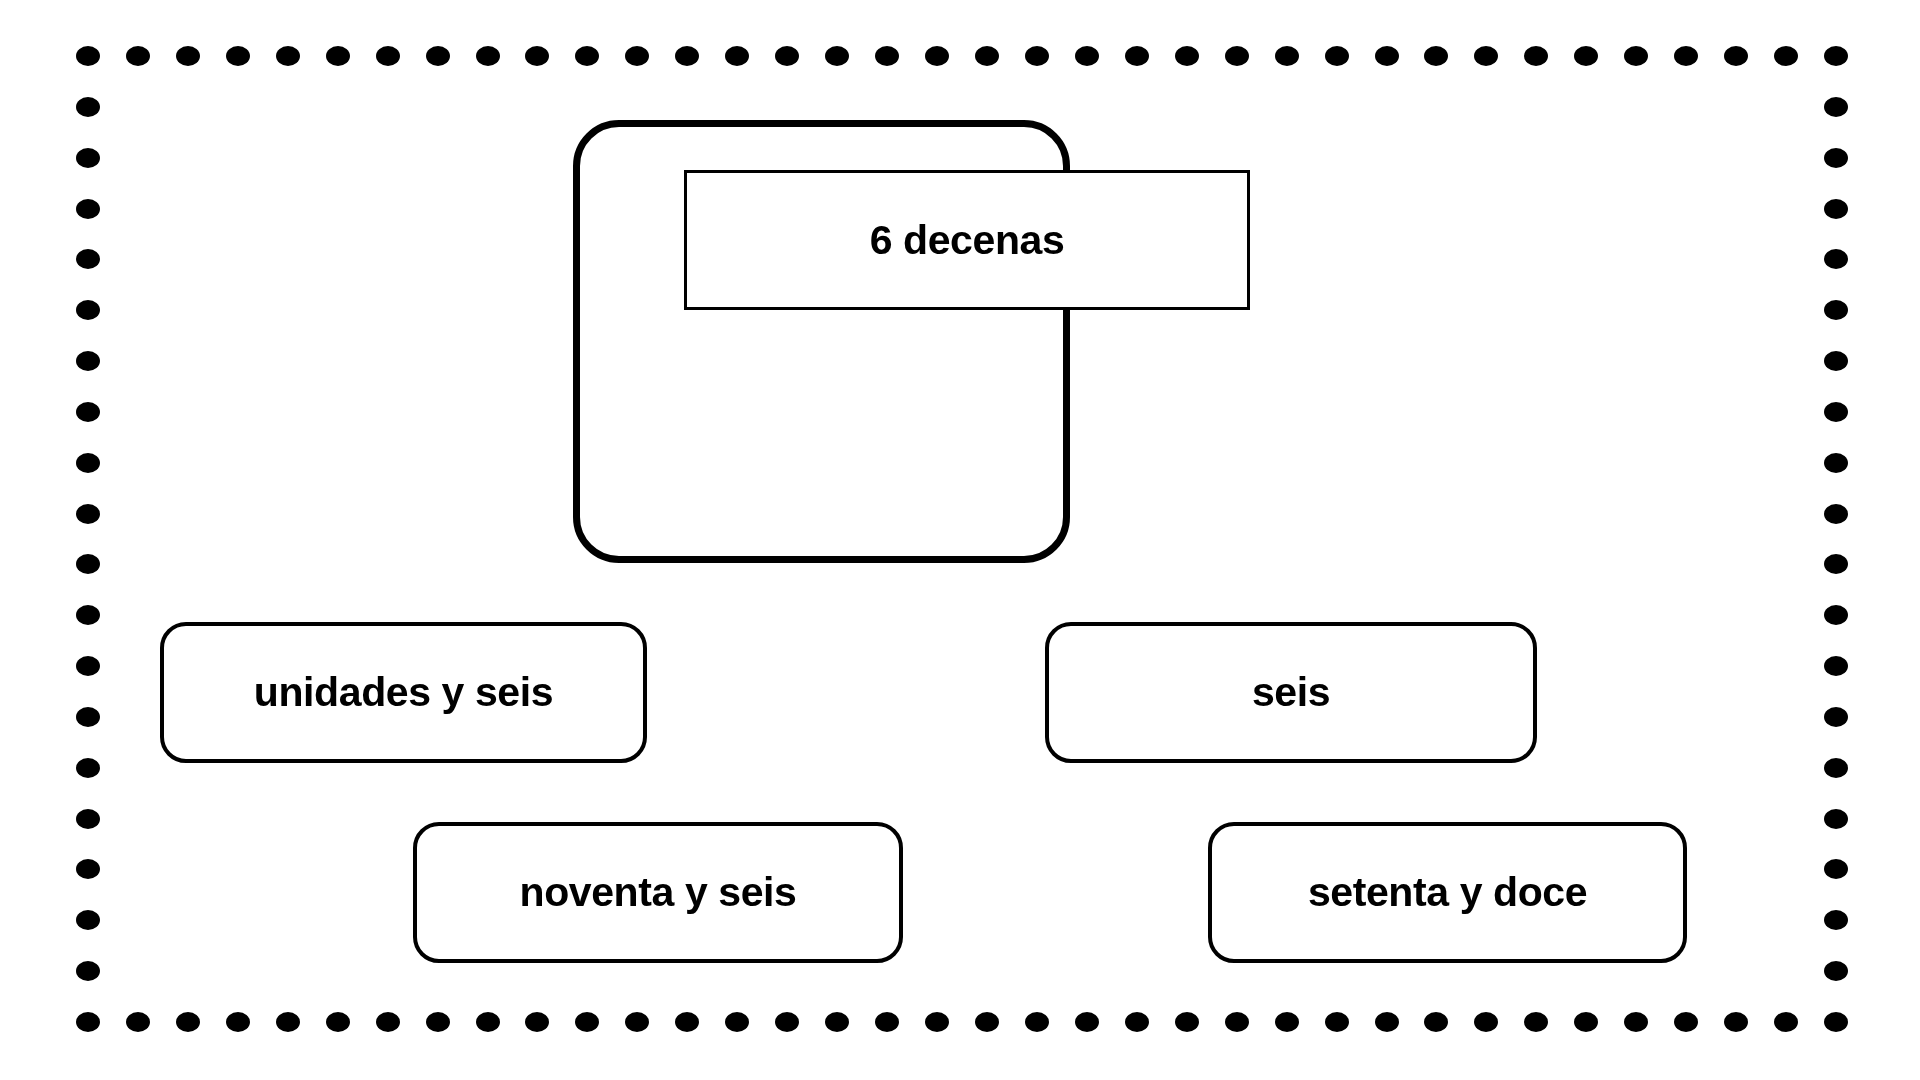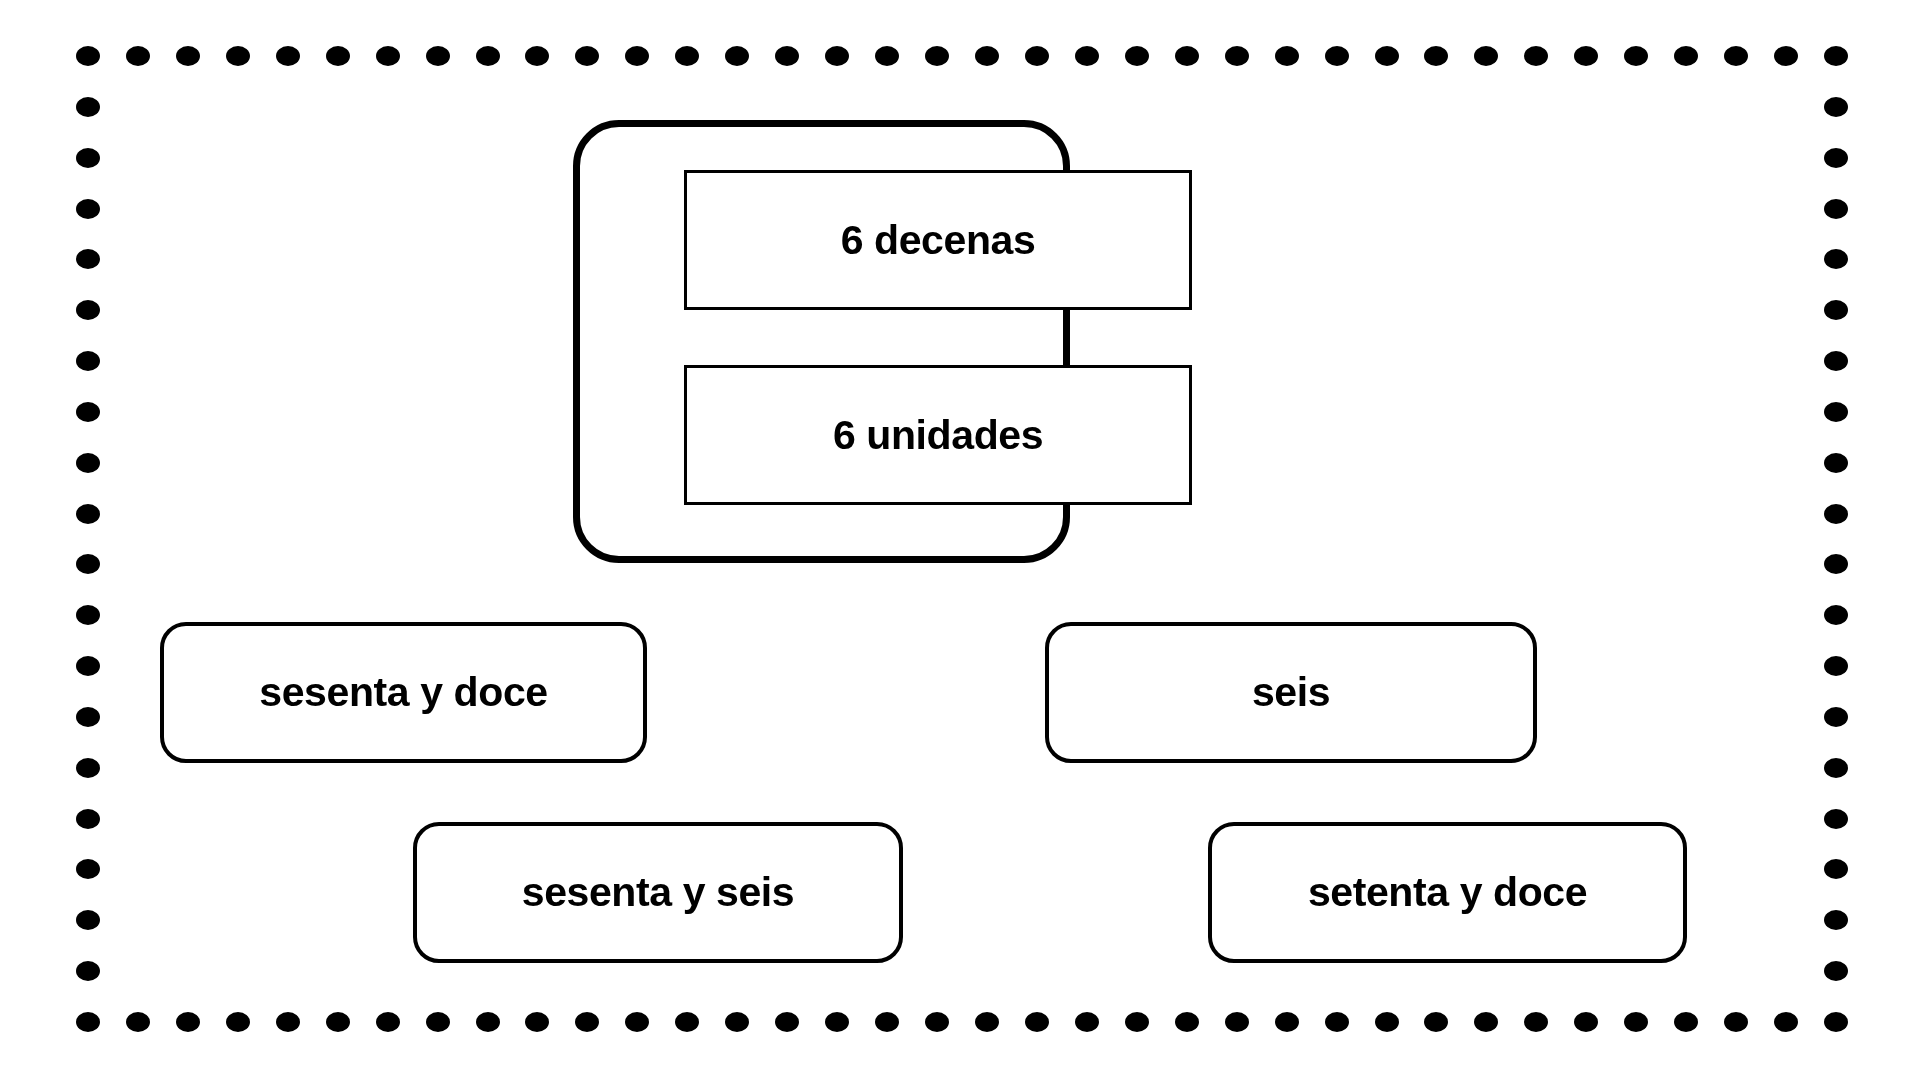--- a/index.html
+++ b/index.html
@@ -52,21 +52,21 @@
     height: 443px;
     box-sizing: border-box;
     border: 7px solid #000000;
     border-radius: 46px;
     background: #ffffff;
   }
 
   .slot {
     position: absolute;
     left: 104px;
-    width: 508px;
+    width: 566px;
     height: 140px;
     box-sizing: border-box;
     border: 3px solid #000000;
     background: #ffffff;
     display: flex;
     align-items: center;
     justify-content: center;
   }
   .slot-1 { top: 43px; }
   .slot-2 { top: 238px; }
@@ -224,31 +224,28 @@
         <span class="dot" style="left: 1736px; top: 803.474px; width: 24px; height: 20px; background: rgb(0, 0, 0);"></span>
         <span class="dot" style="left: 1736px; top: 854.316px; width: 24px; height: 20px; background: rgb(0, 0, 0);"></span>
         <span class="dot" style="left: 1736px; top: 905.158px; width: 24px; height: 20px; background: rgb(0, 0, 0);"></span>
       </div>
   </div>
 
   <div class="prompt-card">
     <div class="slot slot-1">
       <span class="slot-text">6 decenas</span>
     </div>
-    <div class="slot slot-2">
-      <span class="slot-text">6 unidades</span>
-    </div>
   </div>
 
   <div class="option option-0">
-    <span class="option-text">sesenta y doce</span>
+    <span class="option-text">unidades y seis</span>
   </div>
   <div class="option option-1">
     <span class="option-text">seis</span>
   </div>
   <div class="option option-2">
-    <span class="option-text">sesenta y seis</span>
+    <span class="option-text">noventa y seis</span>
   </div>
   <div class="option option-3">
     <span class="option-text">setenta y doce</span>
   </div>
 
 </div>
 
 </body></html>

